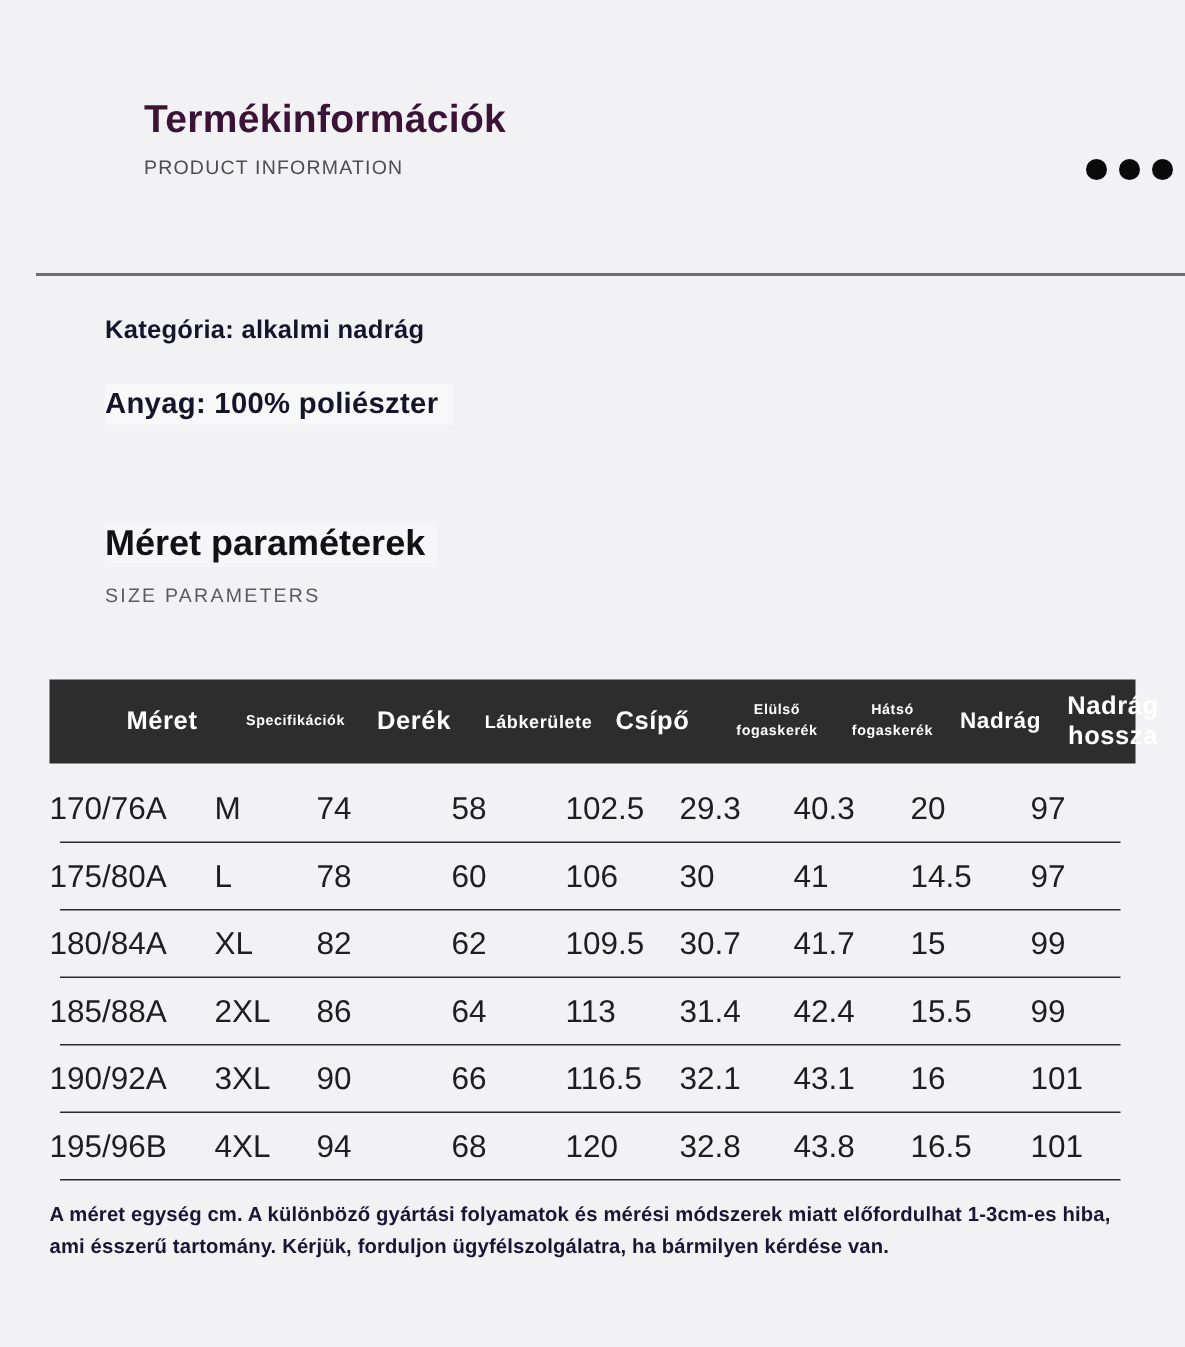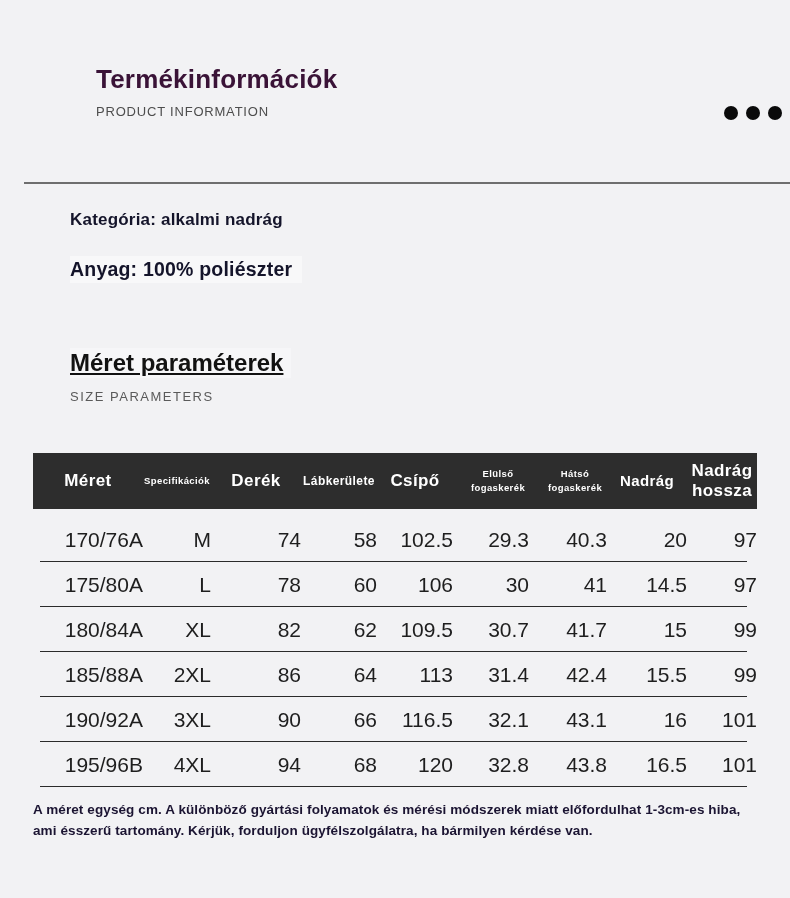--- a/index.html
+++ b/index.html
@@ -33,51 +33,51 @@
   .material-line {
     position:absolute; left:70px; top:256px;
     font-size:19.5px; font-weight:bold; color:#14142a; letter-spacing:0.2px;
     background:rgba(255,255,255,0.45); padding:2px 10px 2px 0;
   }
 
   
   .size-title {
     position:absolute; left:70px; top:348px;
     font-size:24px; font-weight:bold; color:#121212;
-    background:rgba(255,255,255,0.35); padding:1px 8px 1px 0;text-decoration:underline;
+    background:rgba(255,255,255,0.35); padding:1px 8px 1px 0;
   }
   .size-subtitle {
     position:absolute; left:70px; top:389px;
     font-size:13px; color:#5a5a5a; letter-spacing:1.5px;
   }
 
   
   .size-table { position:absolute; left:33px; top:453px; width:724px; }
   .grid-row {
     display:grid;
     grid-template-columns:110px 68px 90px 76px 76px 76px 78px 80px 70px;
     align-items:center;
   }
   .thead {
     background:#2d2d2d; color:#ffffff;
-    height:56px; text-align:center;
+    height:56px; text-align:center;padding-left:20px;
   }
   .hcell { font-weight:bold; line-height:1.2; letter-spacing:0.4px; }
   .hcell.col-0 { font-size:17px; }
   .hcell.col-1 { font-size:9.5px; }
   .hcell.col-2 { font-size:17px; }
   .hcell.col-3 { font-size:12px; }
   .hcell.col-4 { font-size:17px; }
   .hcell.col-5, .hcell.col-6 { font-size:9.5px; line-height:1.5; text-align:center; padding-left:14px; }
   .hcell.col-7 { font-size:15px; }
   .hcell.col-8 { font-size:17px; line-height:1.15; }
 
   .tbody { padding-top:8px; }
   .trow {
-    height:45px; position:relative; text-align:right;
+    height:45px; position:relative; text-align:left;
     font-size:21px; color:#1e1e1e;
   }
   .trow::after {
     content:""; position:absolute; left:7px; right:10px; bottom:0;
     height:1px; background:#2b2b2b;
   }
   .tcell { line-height:45px; white-space:nowrap; }
 
   
   .footnote {

